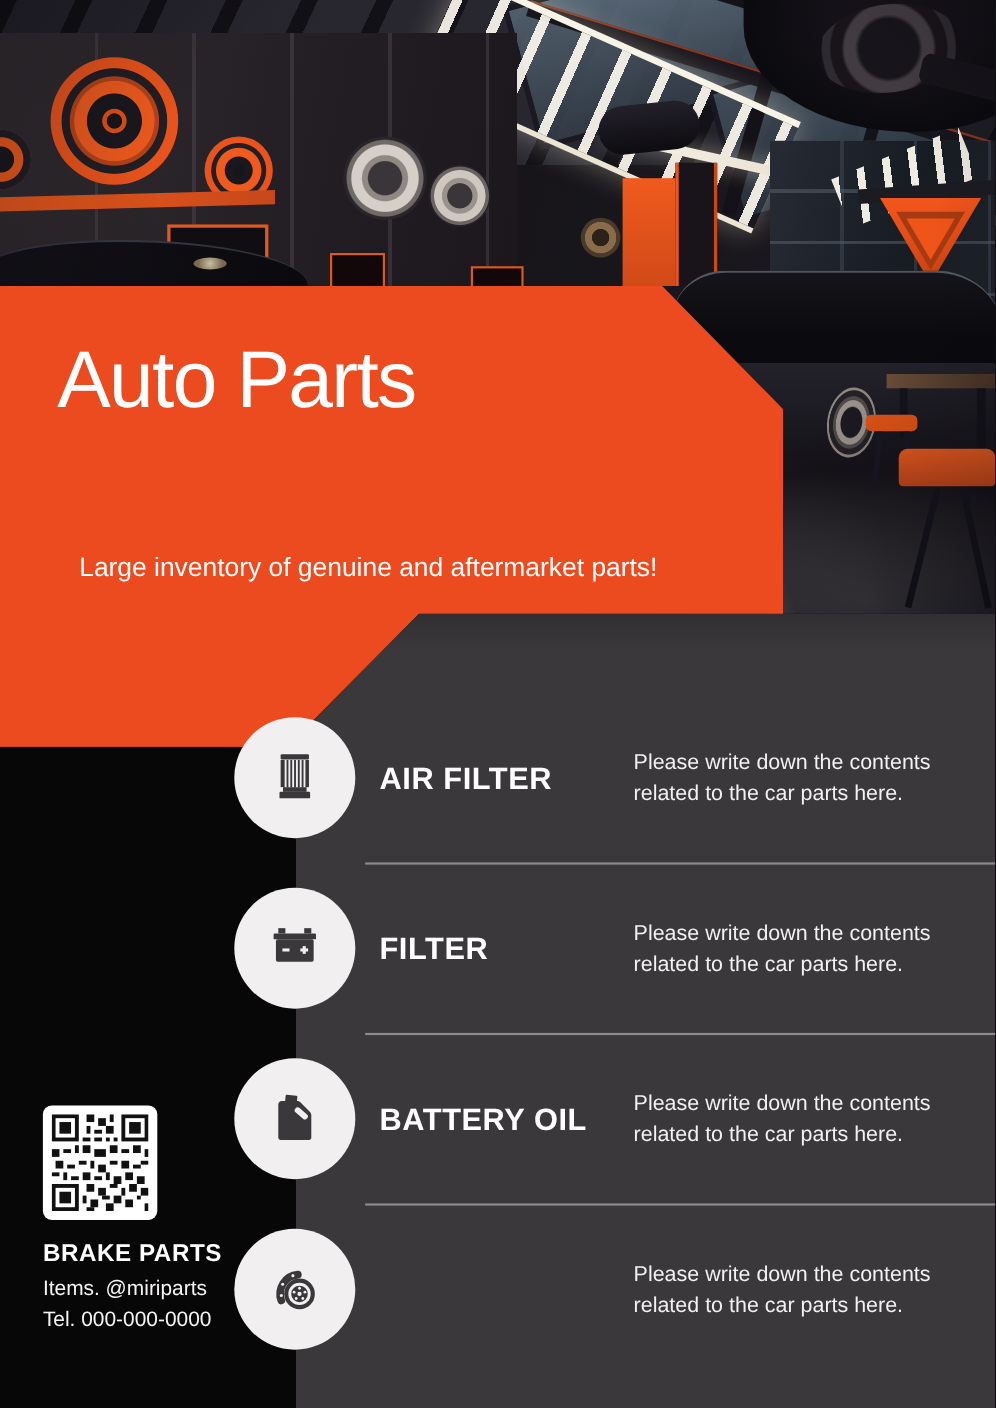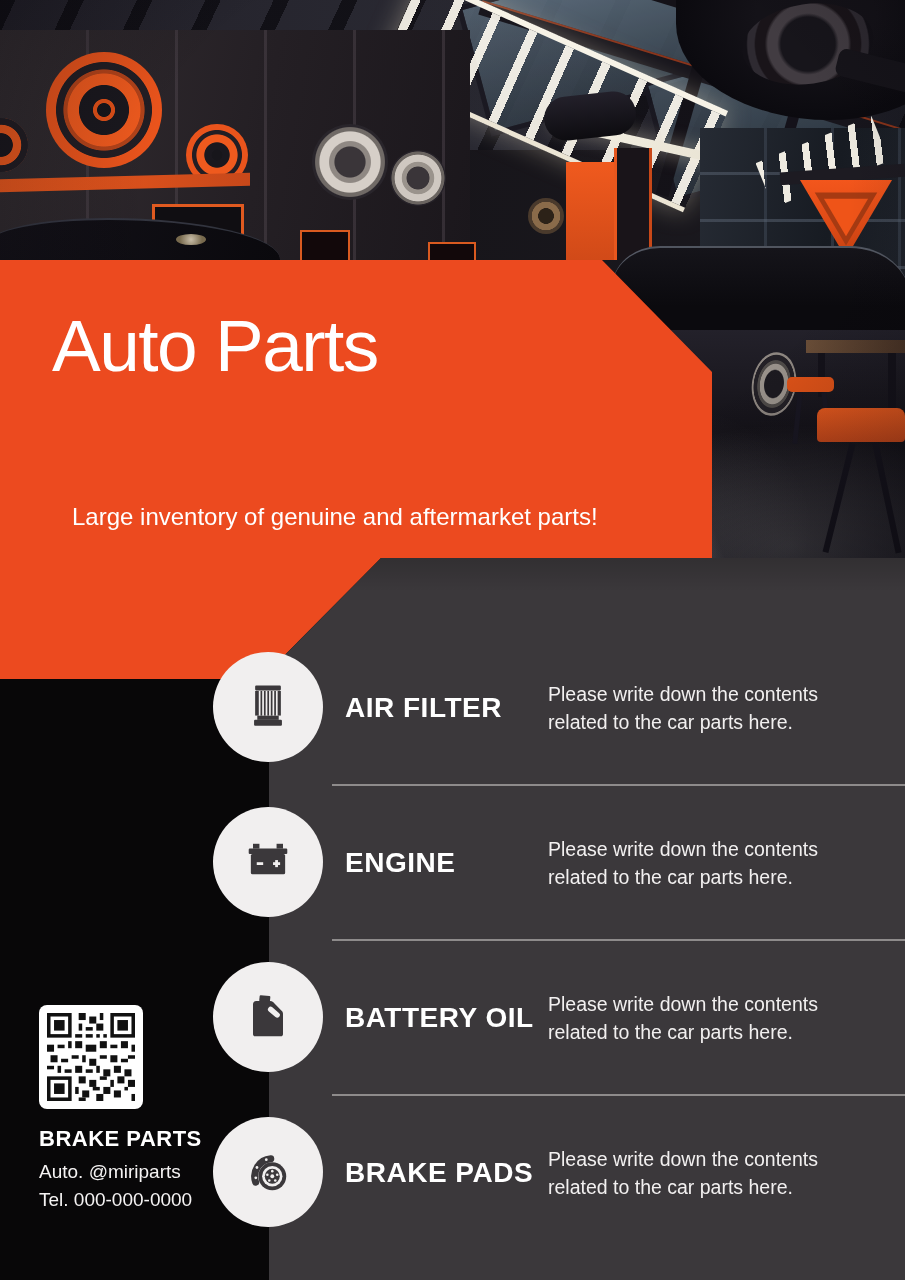--- a/index.html
+++ b/index.html
@@ -26,21 +26,21 @@
   .subtitle{position:absolute;left:48px;top:500px;z-index:5;color:var(--text);
             font-size:24px;line-height:34px;white-space:nowrap;margin-left:24px;}
   
   .row{position:absolute;left:0;width:905px;height:155px;z-index:6;}
   .circle{position:absolute;left:213px;top:22px;width:110px;height:110px;border-radius:50%;
           background:var(--circle);display:flex;align-items:center;justify-content:center;}
   .label{position:absolute;left:345px;top:50%;transform:translateY(-50%);color:var(--text);
          font-size:28px;font-weight:700;letter-spacing:.5px;white-space:nowrap;}
   .desc{position:absolute;left:548px;top:50%;transform:translateY(-50%);color:#F2F0F0;
         font-size:19.5px;line-height:28.5px;}
-  .desc span{display:block;}
+  .desc span{display:block;margin-left:28px;}
   .divider{position:absolute;left:332px;width:573px;height:2px;background:var(--divider);z-index:6;}
   
   .qr{position:absolute;left:39px;top:1005px;width:104px;height:104px;background:#fff;border-radius:8px;
       z-index:7;display:flex;align-items:center;justify-content:center;}
   .brand{position:absolute;left:39px;top:1126px;color:var(--text);font-size:22px;font-weight:700;z-index:7;letter-spacing:.5px;}
   .talk{position:absolute;left:39px;top:1161px;color:#F5F3F3;font-size:19px;z-index:7;}
   .tel{position:absolute;left:39px;top:1189px;color:#F5F3F3;font-size:19px;z-index:7;}
 </style>
 </head>
 <body>
@@ -205,21 +205,21 @@
           <rect x="10" y="15.5" width="36" height="5" rx="1"></rect>
           <rect x="12" y="20.5" width="32" height="19" rx="1.5"></rect>
         </g>
         <g fill="#F1EFEF">
           <rect x="17.5" y="28.2" width="6" height="2.6"></rect>
           <rect x="32.7" y="28.2" width="6.6" height="2.6"></rect>
           <rect x="34.7" y="26.2" width="2.6" height="6.6"></rect>
         </g>
       </svg>
     </div>
-    <div class="label">ENGINE</div>
+    <div class="label">FILTER</div>
     <div class="desc">
       <span>Please write down the contents</span>
       <span>related to the car parts here.</span>
     </div>
   </div>
 
   <div class="divider" style="top:939px"></div>
 
   <div class="row" style="top:940px">
     <div class="circle">
@@ -255,21 +255,20 @@
           <circle cx="36.6" cy="30.5" r="1.2"></circle>
         </g>
         <path d="M30.6 15.6 A16.5 16.5 0 0 0 16.5 37.6" fill="none" stroke="#3B383B" stroke-width="6.5" stroke-linecap="round"></path>
         <g fill="#F1EFEF">
           <circle cx="26.4" cy="16.5" r="1.3"></circle>
             <circle cx="17.7" cy="23.8" r="1.3"></circle>
             <circle cx="16.6" cy="33.4" r="1.3"></circle>
         </g>
       </svg>
     </div>
-    <div class="label">BRAKE PADS</div>
     <div class="desc">
       <span>Please write down the contents</span>
       <span>related to the car parts here.</span>
     </div>
   </div>
 
   <div class="qr">
     <svg width="88" height="88" viewBox="0 0 25 25">
       <g fill="#111111">
         <rect x="0" y="0" width="7" height="7"></rect>
@@ -334,16 +333,16 @@
           <rect x="1" y="19" width="5" height="5"></rect>
       </g>
       <g fill="#111111">
         <rect x="2" y="2" width="3" height="3"></rect>
           <rect x="20" y="2" width="3" height="3"></rect>
           <rect x="2" y="20" width="3" height="3"></rect>
       </g>
     </svg>
   </div>
   <div class="brand">BRAKE PARTS</div>
-  <div class="talk">Auto. @miriparts</div>
+  <div class="talk">Items. @miriparts</div>
   <div class="tel">Tel. 000-000-0000</div>
 
 </div>
 
 </body></html>

